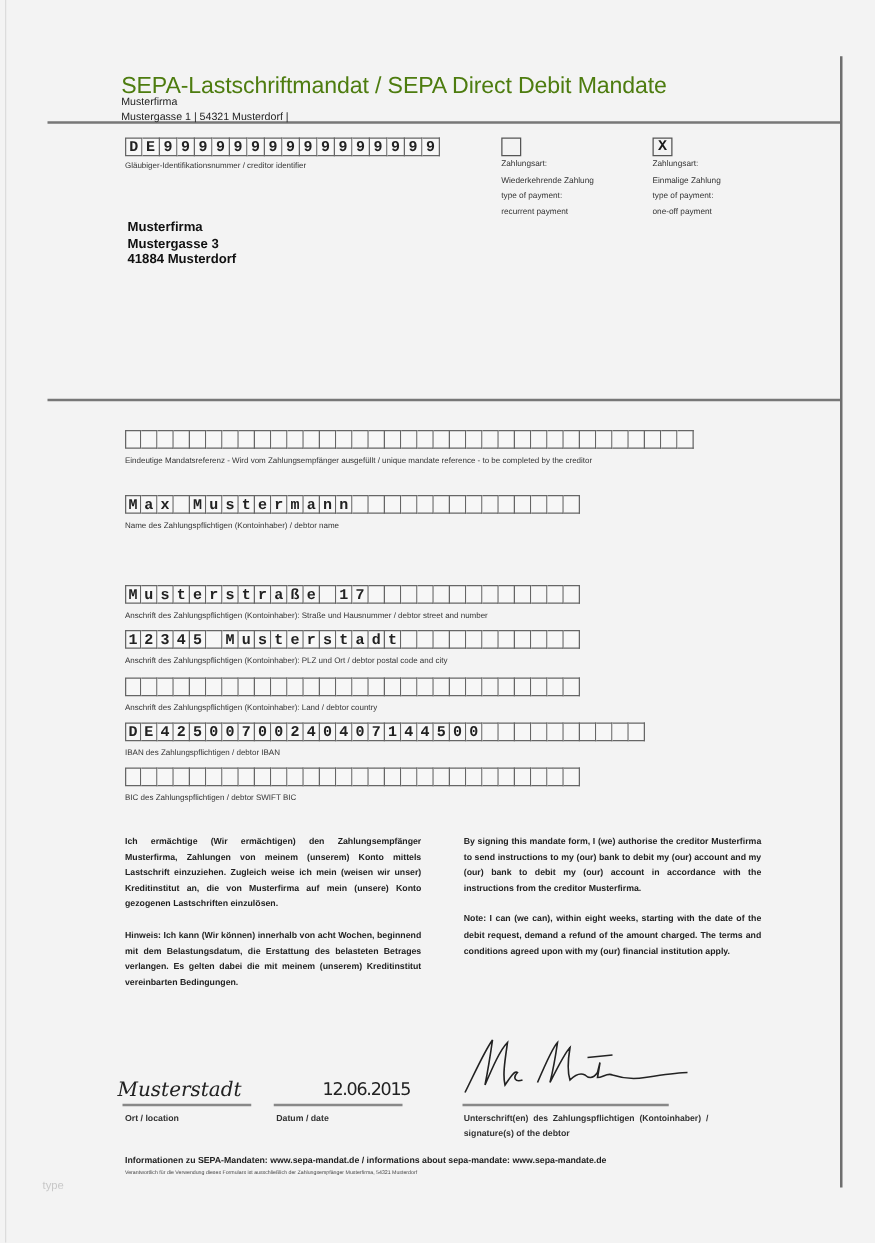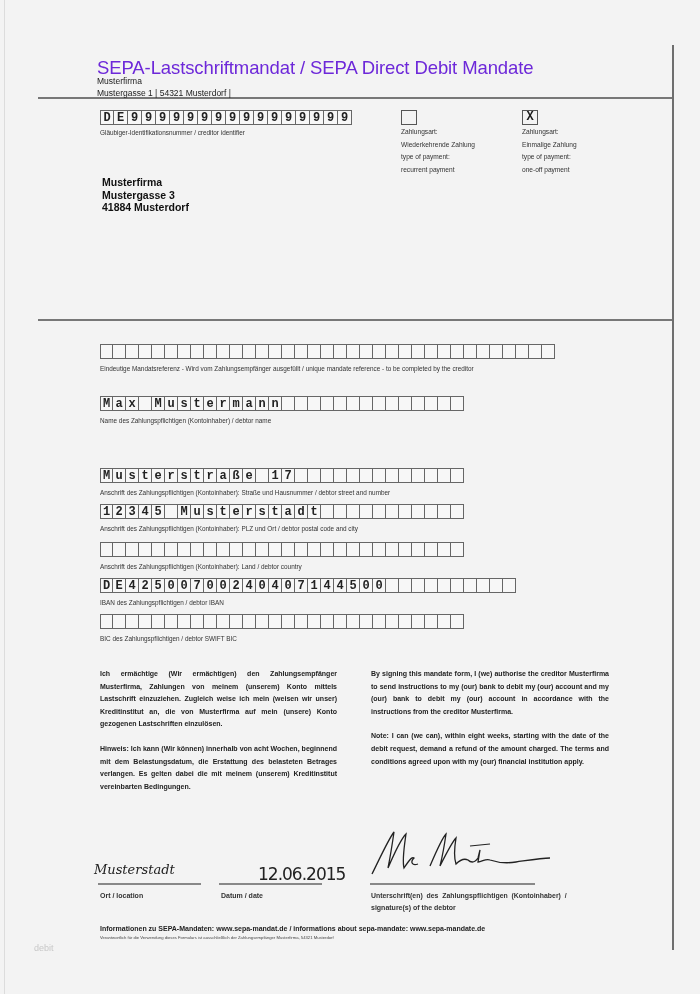--- a/index.html
+++ b/index.html
@@ -1,19 +1,19 @@
 <!DOCTYPE html>
 <html><head>
 <meta charset="utf-8">
 <style>
   html, body { margin:0; padding:0; }
   body { width:700px; height:994px; background:#f3f3f3; position:relative; overflow:hidden;
          font-family:"Liberation Sans", sans-serif; color:#1a1a1a; }
   .abs { position:absolute; }
-  .title { left:97px; top:57px; font-size:18.5px; color:#6d28d9; white-space:nowrap; letter-spacing:-0.1px; }
+  .title { left:97px; top:57px; font-size:18.5px; color:#4d7c0f; white-space:nowrap; letter-spacing:-0.1px; }
   .sub { left:97px; font-size:8.5px; color:#222; white-space:nowrap; }
   .hline { height:1.5px; background:#777; }
   .vline { width:1.5px; background:#6e6e6e; }
   .leftedge { left:4px; top:0; width:1px; height:994px; background:#dcdcdc; }
   .boxes { display:flex; }
   .box { width:13px; height:15px; border:1px solid #666; border-left:none; box-sizing:border-box;
          font-family:"Liberation Mono", monospace; font-weight:bold; font-size:12px; line-height:14px;
          text-align:center; color:#222; background:#f7f7f7; }
   .box:first-child { border-left:1px solid #666; }
   .box.w14 { width:14px; }
@@ -323,32 +323,32 @@
 
 <div class="abs para" style="left:100px; top:668px; width:237px;">
   <p>Ich ermächtige (Wir ermächtigen) den Zahlungsempfänger Musterfirma, Zahlungen von meinem (unserem) Konto mittels Lastschrift einzuziehen. Zugleich weise ich mein (weisen wir unser) Kreditinstitut an, die von Musterfirma auf mein (unsere) Konto gezogenen Lastschriften einzulösen.</p>
   <p>Hinweis: Ich kann (Wir können) innerhalb von acht Wochen, beginnend mit dem Belastungsdatum, die Erstattung des belasteten Betrages verlangen. Es gelten dabei die mit meinem (unserem) Kreditinstitut vereinbarten Bedingungen.</p>
 </div>
 <div class="abs para" style="left:371px; top:668px; width:238px;">
   <p>By signing this mandate form, I (we) authorise the creditor Musterfirma to send instructions to my (our) bank to debit my (our) account and my (our) bank to debit my (our) account in accordance with the instructions from the creditor Musterfirma.</p>
   <p>Note: I can (we can), within eight weeks, starting with the date of the debit request, demand a refund of the amount charged. The terms and conditions agreed upon with my (our) financial institution apply.</p>
 </div>
 
-<div class="abs hand" style="left:94px; top:862px; font-size:13px;">Musterstadt</div>
+<div class="abs hand" style="left:94px; top:862px; font-size:16px;">Musterstadt</div>
 <div class="abs sigline" style="left:98px; top:883px; width:103px;"></div>
 <div class="abs label" style="left:100px; top:892px;">Ort / location</div>
 
-<div class="abs hand" style="left:258px; top:864px; font-size:17px; font-style:normal; font-family:'DejaVu Sans', sans-serif; letter-spacing:-1px;">12.06.2015</div>
+<div class="abs hand" style="left:258px; top:864px; font-size:14px; font-style:normal; font-family:'DejaVu Sans', sans-serif; letter-spacing:-1px;">12.06.2015</div>
 <div class="abs sigline" style="left:219px; top:883px; width:103px;"></div>
 <div class="abs label" style="left:221px; top:892px;">Datum / date</div>
 
 <svg class="abs" style="left:370px; top:828px;" width="185" height="52" viewBox="0 0 185 52">
   <path d="M2,46 C10,30 18,12 24,4 C22,18 20,30 18,40 C24,26 30,12 36,6 C34,20 32,32 34,40 C38,34 42,28 44,30 C40,34 42,38 48,36" fill="none" stroke="#222" stroke-width="1.3"></path>
   <path d="M60,38 C66,24 72,10 76,6 C74,20 72,30 70,38 C76,26 82,14 86,10 C84,22 84,30 86,36 C90,32 94,30 98,32 C100,34 104,36 108,30 L110,22 L108,34 C112,34 116,30 120,32 C126,34 134,36 146,34 C160,32 172,30 180,30" fill="none" stroke="#222" stroke-width="1.3"></path>
   <path d="M100,18 L120,16" fill="none" stroke="#222" stroke-width="1.2"></path>
 </svg>
 <div class="abs sigline" style="left:370px; top:883px; width:165px;"></div>
 <div class="abs label" style="left:371px; top:892px; width:237px; white-space:pre; font-size:6.9px;">Unterschrift(en)  des  Zahlungspflichtigen  (Kontoinhaber)  /</div>
 <div class="abs label" style="left:371px; top:904px;">signature(s) of the debtor</div>
 
 <div class="abs footer1">Informationen zu SEPA-Mandaten: www.sepa-mandat.de  /  informations about sepa-mandate: www.sepa-mandate.de</div>
 <div class="abs footer2">Verantwortlich für die Verwendung dieses Formulars ist ausschließlich der Zahlungsempfänger Musterfirma, 54321 Musterdorf</div>
-<div class="abs watermark">debit</div>
+<div class="abs watermark">type</div>
 
 </body></html>

